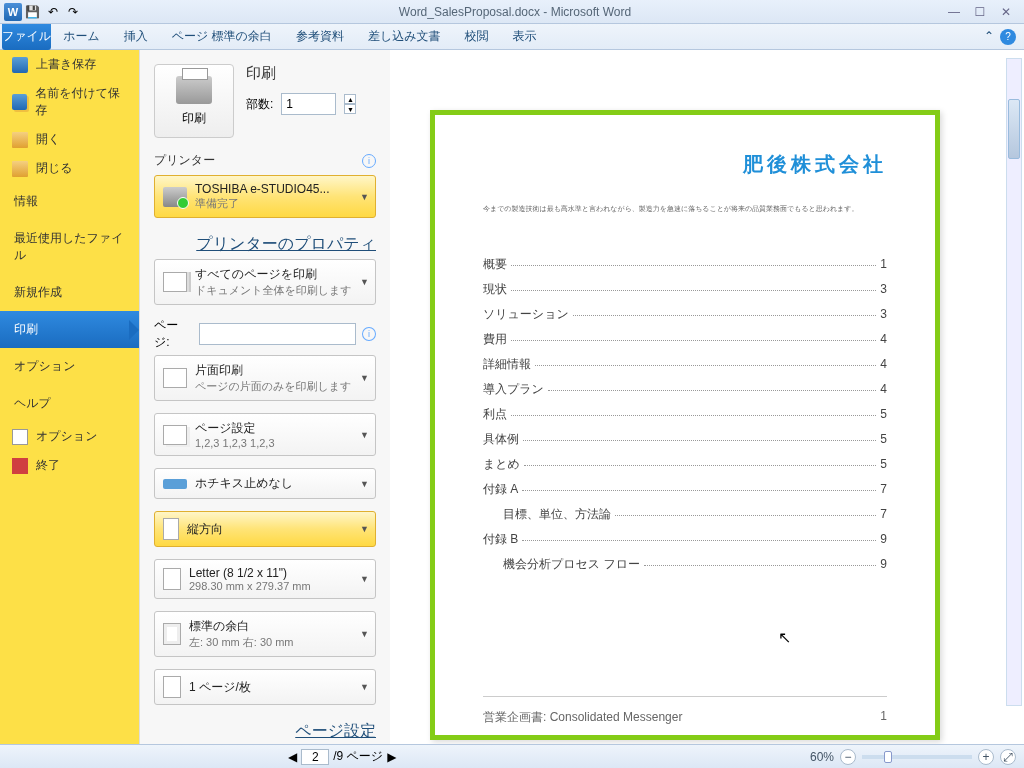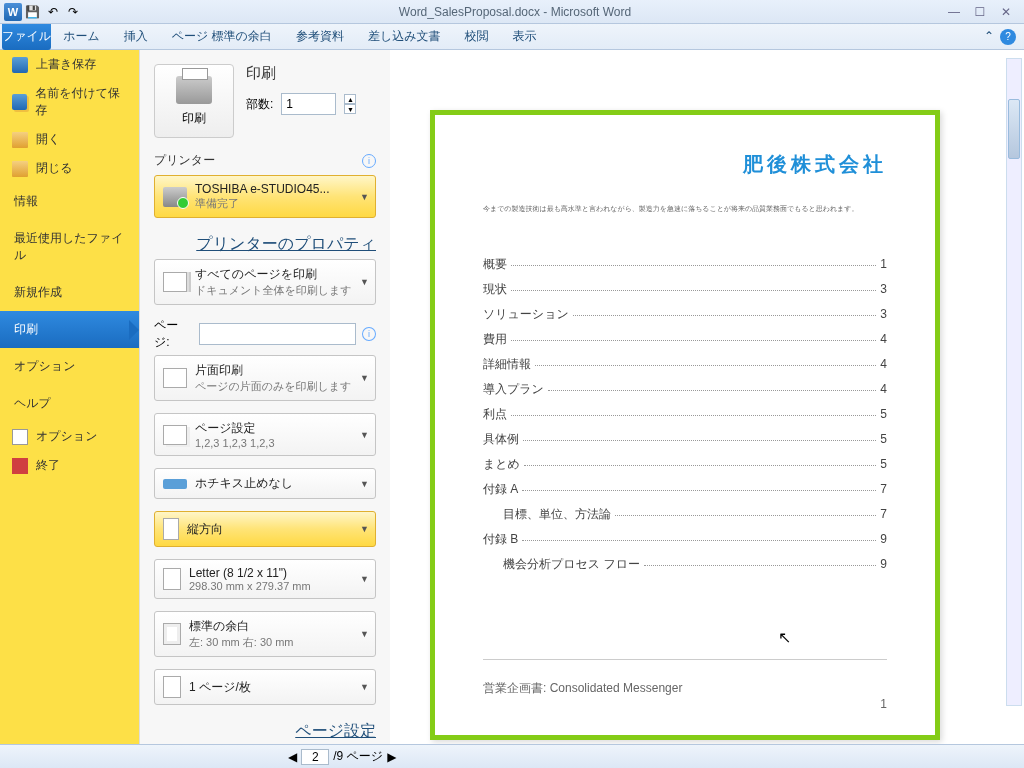--- a/index.html
+++ b/index.html
@@ -65,21 +65,21 @@
 .page{position:absolute;left:40px;top:60px;width:510px;height:630px;background:#fff;border:5px solid #84cc16;box-shadow:2px 2px 6px rgba(0,0,0,.15);padding:36px 48px;}
 .ptitle{text-align:right;color:#1f8fd8;font-size:20px;font-weight:bold;letter-spacing:4px;}
 .pintro{font-size:7px;color:#666;margin-top:26px;line-height:1.4;}
 .ptoc{margin-top:38px;}
 .ptoc .th{color:#1f8fd8;font-size:9px;border-bottom:1px solid #aaa;padding:2px 0;}
 .tocline{display:flex;font-size:8px;color:#444;padding:4px 0;align-items:baseline;}
 .tocline .ln{flex:0 0 auto;}
 .tocline .dots{flex:1;border-bottom:1px dotted #999;margin:0 4px;position:relative;top:-2px;}
 .tocline .pn{flex:0 0 auto;}
 .tocline.sub{padding-left:20px;}
-.pfoot{position:absolute;bottom:24px;left:48px;right:48px;display:flex;font-size:8px;color:#666;border-top:1px solid #ccc;padding-top:20px;flex-direction:column;}
+.pfoot{position:absolute;bottom:9px;left:48px;right:48px;display:flex;font-size:8px;color:#666;border-top:1px solid #ccc;padding-top:12px;}
 .pfoot .r{margin-left:auto;}
 .vscroll{position:absolute;right:2px;top:8px;bottom:40px;width:16px;background:#eef;border:1px solid #cde;}
 .vscroll .thumb{position:absolute;left:1px;right:1px;top:40px;height:60px;background:linear-gradient(#dce8f5,#b5c7de);border:1px solid #9bd;border-radius:2px;}
 .statusbar{position:absolute;left:0;right:0;bottom:0;height:24px;background:linear-gradient(#eef4fb,#dce7f5);border-top:1px solid #b5c7de;display:flex;align-items:center;padding:0 8px;gap:6px;}
 .statusbar .nav{display:flex;align-items:center;gap:4px;margin-left:280px;}
 .statusbar input{width:28px;height:16px;border:1px solid #abc;text-align:center;}
 .zoom{margin-left:auto;display:flex;align-items:center;gap:6px;color:#456;}
 .zoom .track{width:110px;height:4px;background:#cde;position:relative;}
 .zoom .track .h{position:absolute;left:22px;top:-4px;width:8px;height:12px;background:#fff;border:1px solid #89c;border-radius:2px;}
 .zoom .btn{width:16px;height:16px;border:1px solid #abc;border-radius:50%;display:flex;align-items:center;justify-content:center;background:#fff;}
@@ -350,13 +350,22 @@
   </div>
 </div>
 
 <div class="statusbar">
   <div class="nav">
     <span>◀</span>
     <input value="2" style="">
     <span>/9 ページ</span>
     <span>▶</span>
   </div>
+  <div class="zoom">
+    <span>60%</span>
+    <span class="btn">−</span>
+    <div class="track">
+        <div class="h"></div>
+      </div>
+    <span class="btn">+</span>
+    <span class="btn">⤢</span>
+  </div>
 </div>
 
 </body></html>

